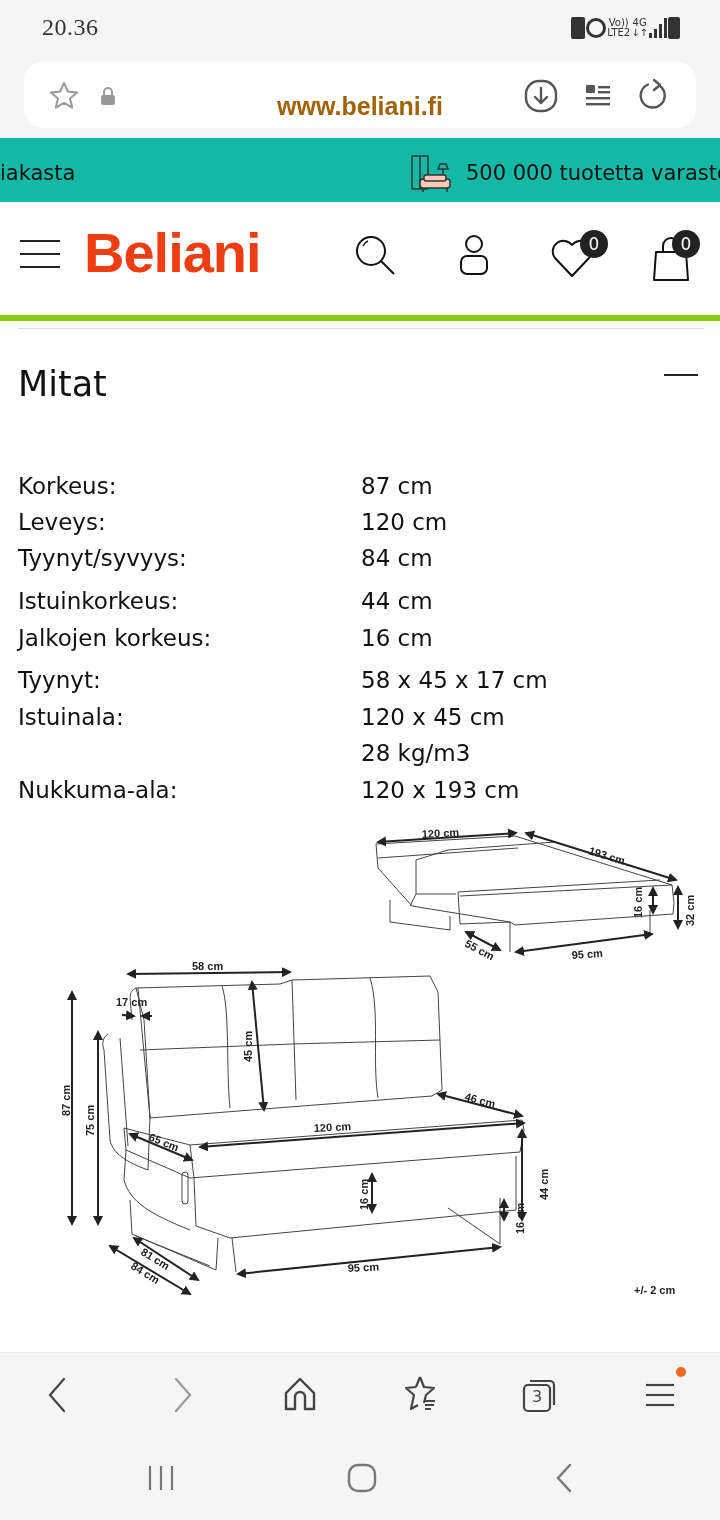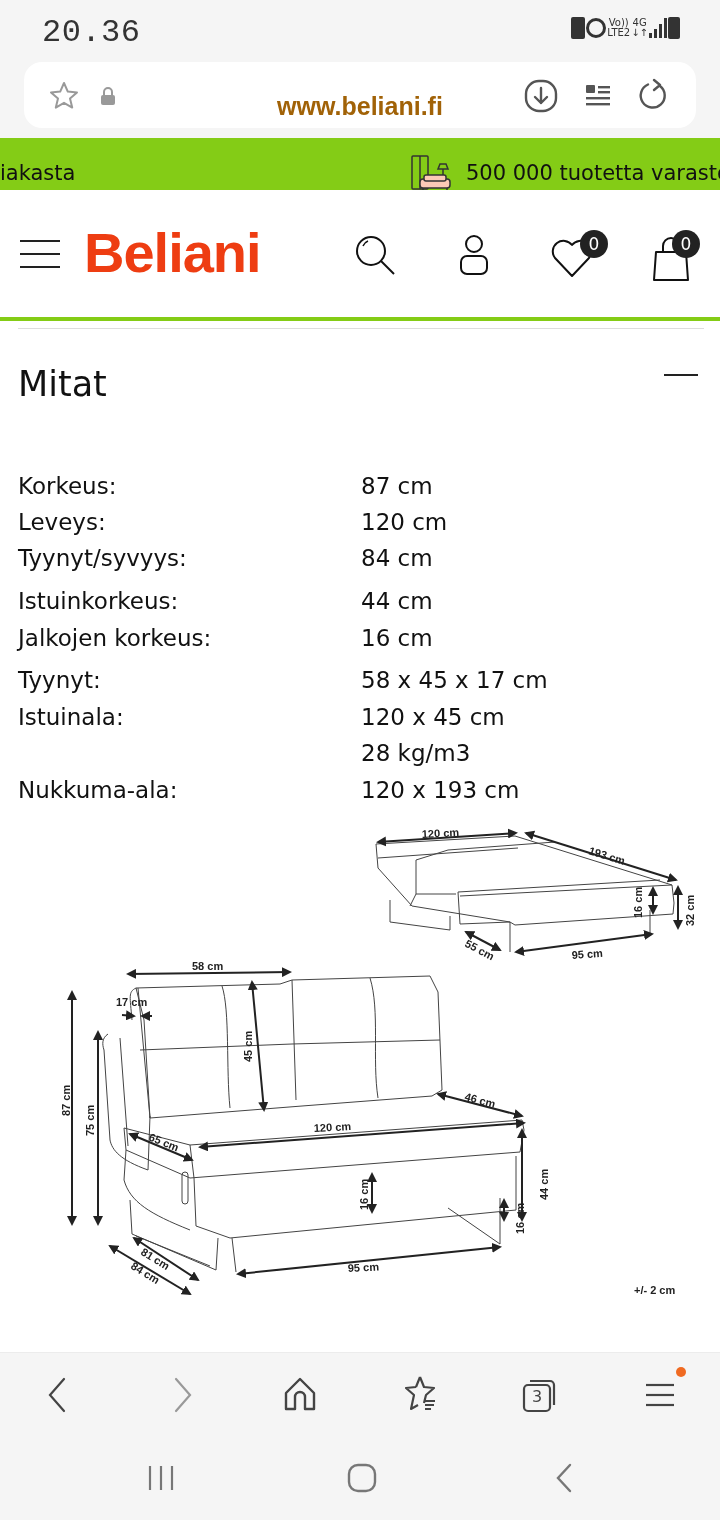--- a/index.html
+++ b/index.html
@@ -1,47 +1,47 @@
 <!DOCTYPE html>
 <html><head>
 <meta charset="utf-8">
 <style>
   * { box-sizing: border-box; margin: 0; padding: 0; }
   html, body { width: 720px; height: 1520px; overflow: hidden; background: #ffffff; }
   body { font-family: "Liberation Sans", sans-serif; color: #111; position: relative; }
 
   
   .status-bar { position: absolute; left: 0; top: 0; width: 720px; height: 58px; background: #f5f5f5; }
-  .status-time { position: absolute; left: 42px; top: 14px; font-size: 32px; color: #333; font-family: Liberation Mono, monospace; letter-spacing: 0.5px; }
+  .status-time { position: absolute; left: 42px; top: 14px; font-size: 24px; color: #333; font-family: Liberation Serif, serif; letter-spacing: 0.5px; }
   .status-icons { position: absolute; right: 40px; top: 14px; display: flex; align-items: center; gap: 1px; height: 28px; }
   .si-battery-saver { width: 14px; height: 22px; background: #333; border-radius: 2px; position: relative; }
   .si-alarm { width: 20px; height: 20px; border: 3px solid #333; border-radius: 50%; }
   .si-text { font-size: 10px; line-height: 10px; color: #333; text-align: center; font-family: "DejaVu Sans", sans-serif; }
   .si-signal { display: flex; align-items: flex-end; gap: 2px; height: 20px; }
   .si-signal span { width: 3px; background: #333; display: block; }
   .si-battery { width: 12px; height: 22px; background: #333; border-radius: 2px; }
 
   
   .browser-top { position: absolute; left: 0; top: 58px; width: 720px; height: 80px; background: #f5f5f5; }
   .url-bar { position: absolute; left: 24px; top: 4px; width: 672px; height: 66px; background: #fff; border-radius: 18px; }
   .url-star { position: absolute; left: 24px; top: 18px; width: 32px; height: 32px; }
   .url-lock { position: absolute; left: 76px; top: 24px; width: 16px; height: 20px; }
   .url-text { position: absolute; left: 0; right: 0; top: 18px; text-align: center; font-size: 25px; font-weight: bold; color: #a16207; font-family: "Liberation Sans", sans-serif; padding-left: 0; margin-top: 12px; }
   .url-download { position: absolute; left: 500px; top: 17px; width: 34px; height: 34px; }
   .url-reader { position: absolute; left: 560px; top: 20px; width: 28px; height: 28px; }
   .url-reload { position: absolute; left: 612px; top: 16px; width: 34px; height: 34px; }
 
   
-  .promo { position: absolute; left: 0; top: 138px; width: 720px; height: 52px; background: #84cc16; overflow: hidden; }
+  .promo { position: absolute; left: 0; top: 138px; width: 720px; height: 64px; background: #14b8a6; overflow: hidden; }
   .promo-left { position: absolute; left: 0; top: 23px; font-size: 21px; color: #111; font-family: "DejaVu Sans", sans-serif; }
   .promo-icon { position: absolute; left: 410px; top: 16px; width: 42px; height: 40px; }
   .promo-right { position: absolute; left: 466px; top: 23px; font-size: 21px; color: #111; white-space: nowrap; font-family: "DejaVu Sans", sans-serif; }
 
   
-  .site-header { position: absolute; left: 0; top: 212px; width: 720px; height: 109px; background: #fff; border-bottom: 4px solid #84cc16; }
+  .site-header { position: absolute; left: 0; top: 212px; width: 720px; height: 109px; background: #fff; border-bottom: 6px solid #84cc16; }
   .hamburger { position: absolute; left: 20px; top: 28px; width: 40px; height: 30px; }
   .hamburger span { display: block; width: 40px; height: 2px; background: #222; margin-bottom: 11px; }
   .logo { position: absolute; left: 84px; top: 8px; font-size: 56px; font-weight: bold; color: #ee3d12; font-family: "Liberation Sans", sans-serif; letter-spacing: -1px; }
   .hdr-icon { position: absolute; top: 20px; width: 46px; height: 46px; }
   .badge { position: absolute; width: 28px; height: 28px; border-radius: 50%; background: #222; color: #fff; font-size: 17px; text-align: center; line-height: 28px; font-family: "DejaVu Sans", sans-serif; }
 
   
   .divider { position: absolute; left: 18px; top: 328px; width: 686px; height: 1px; background: #ddd; }
   .section-title { position: absolute; left: 18px; top: 364px; font-size: 35px; color: #111; font-family: "DejaVu Sans", sans-serif; font-weight: normal; }
   .collapse-btn { position: absolute; left: 664px; top: 374px; width: 34px; height: 2px; background: #222; }

